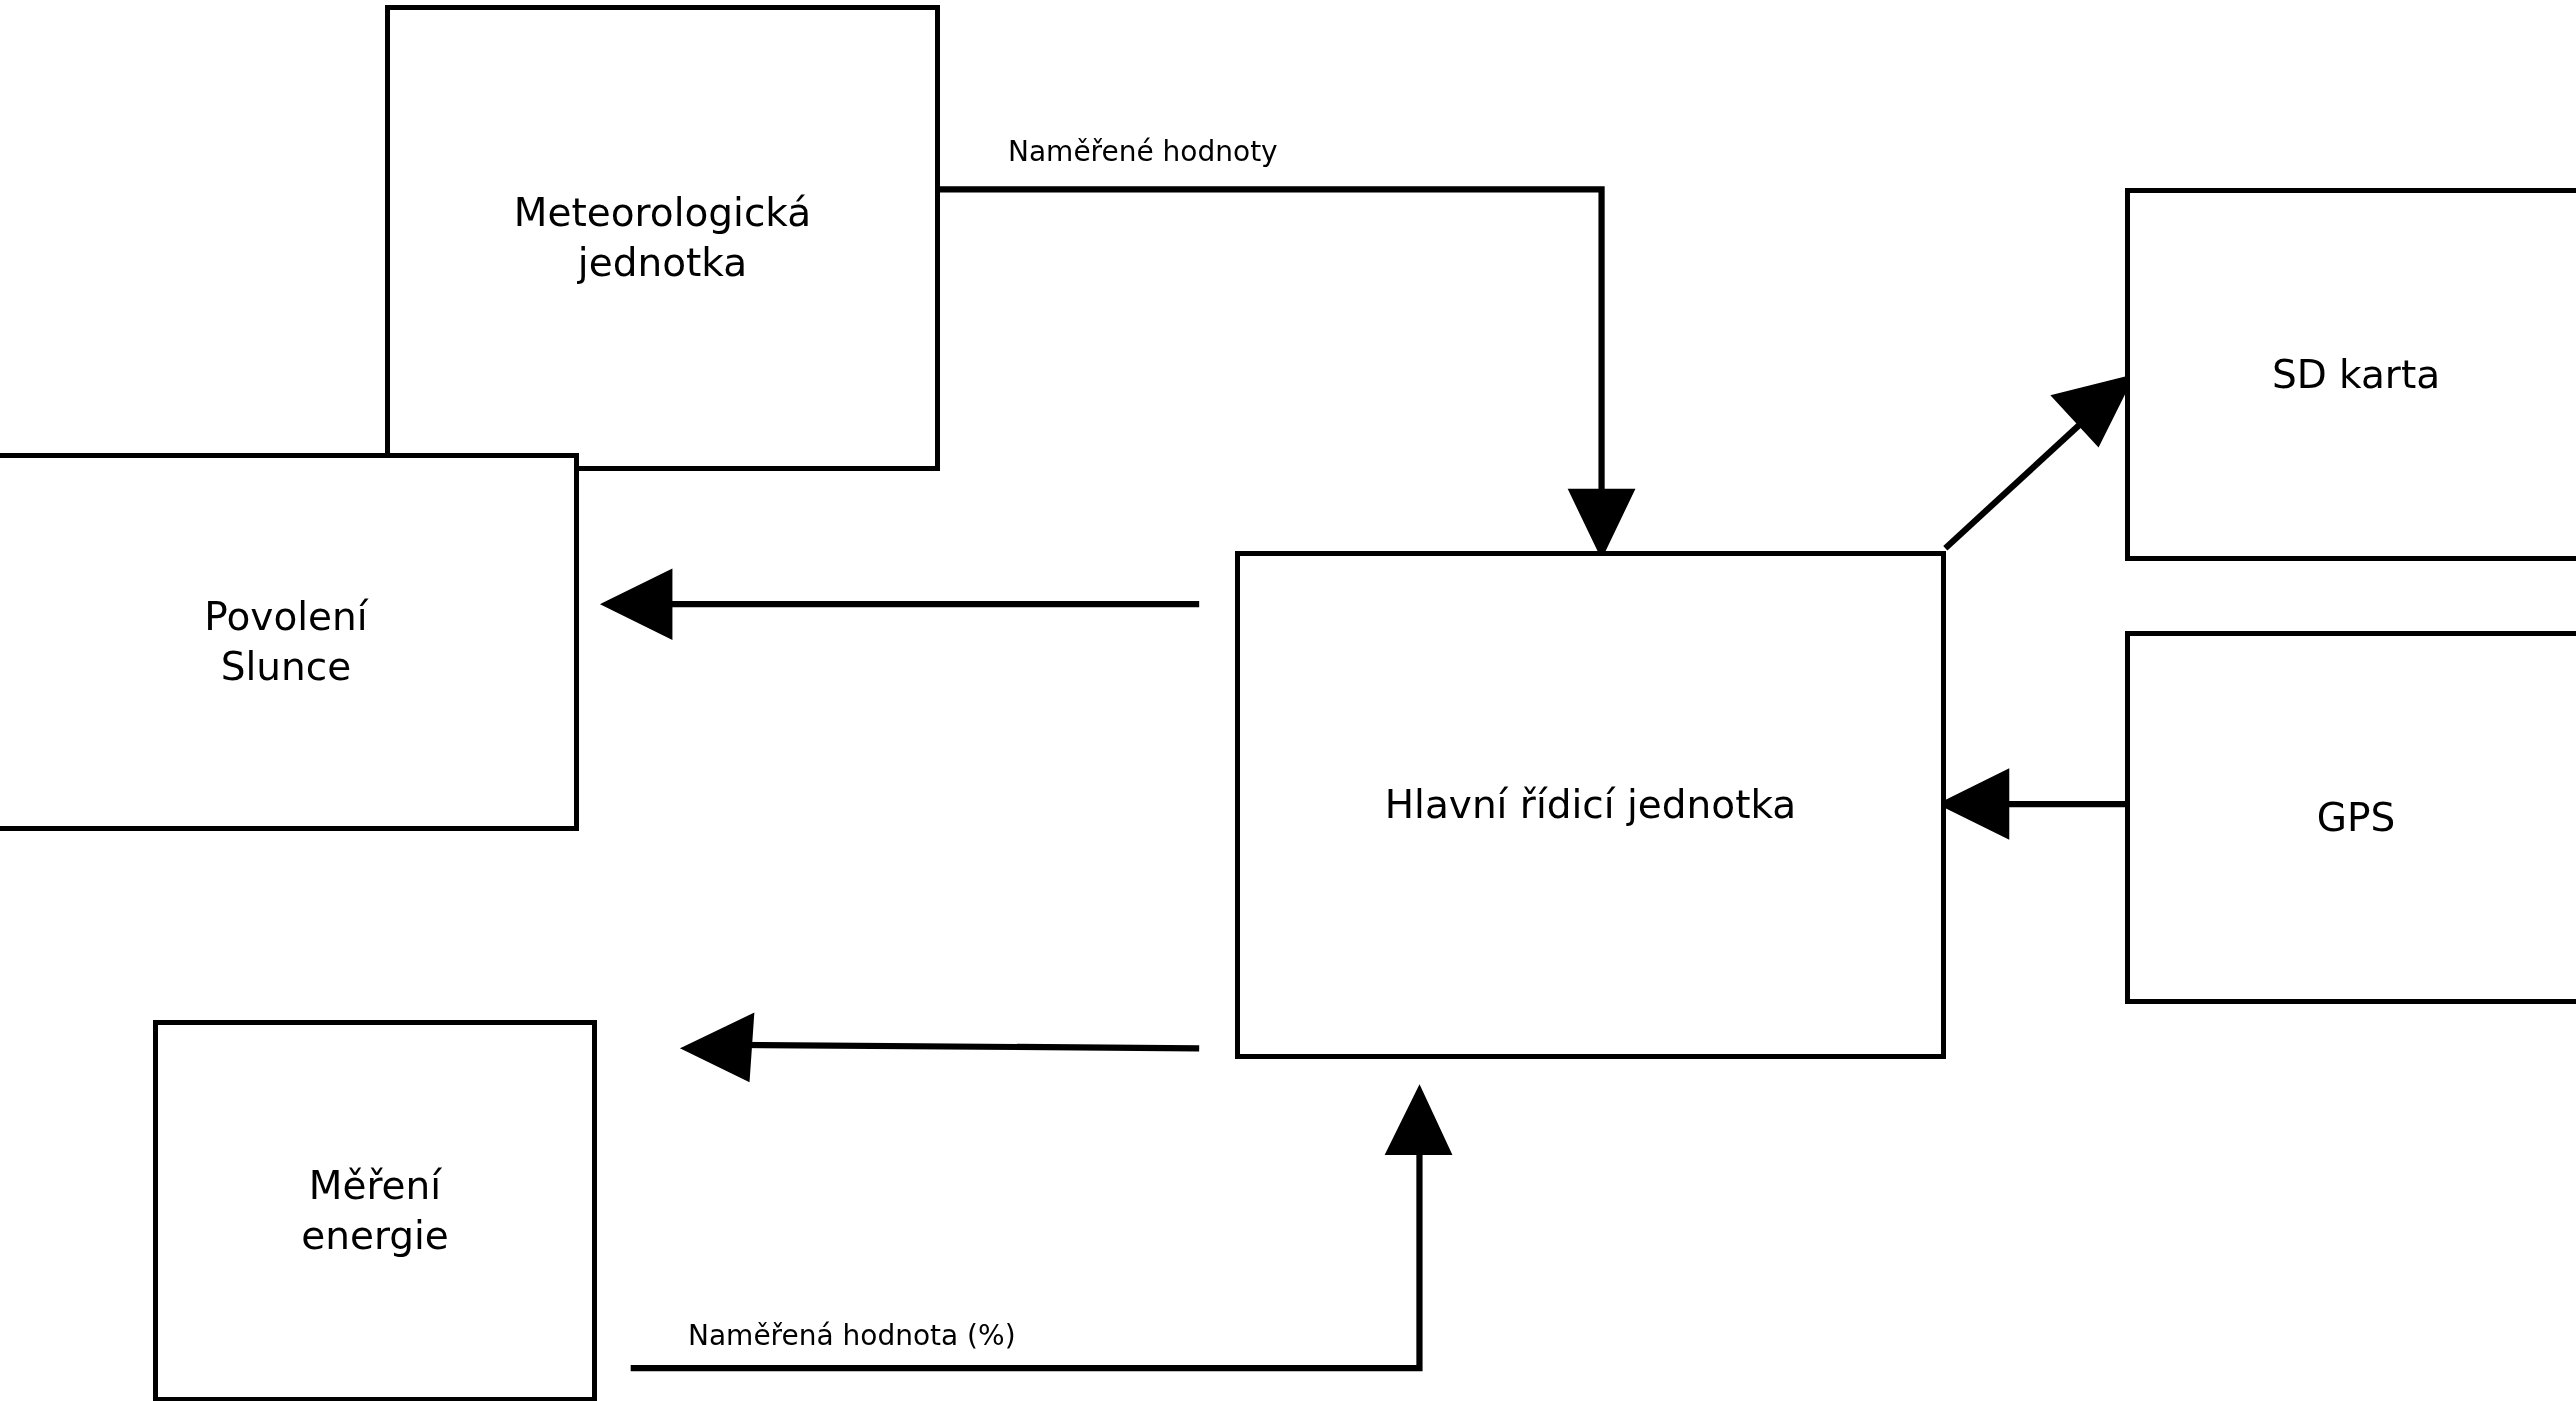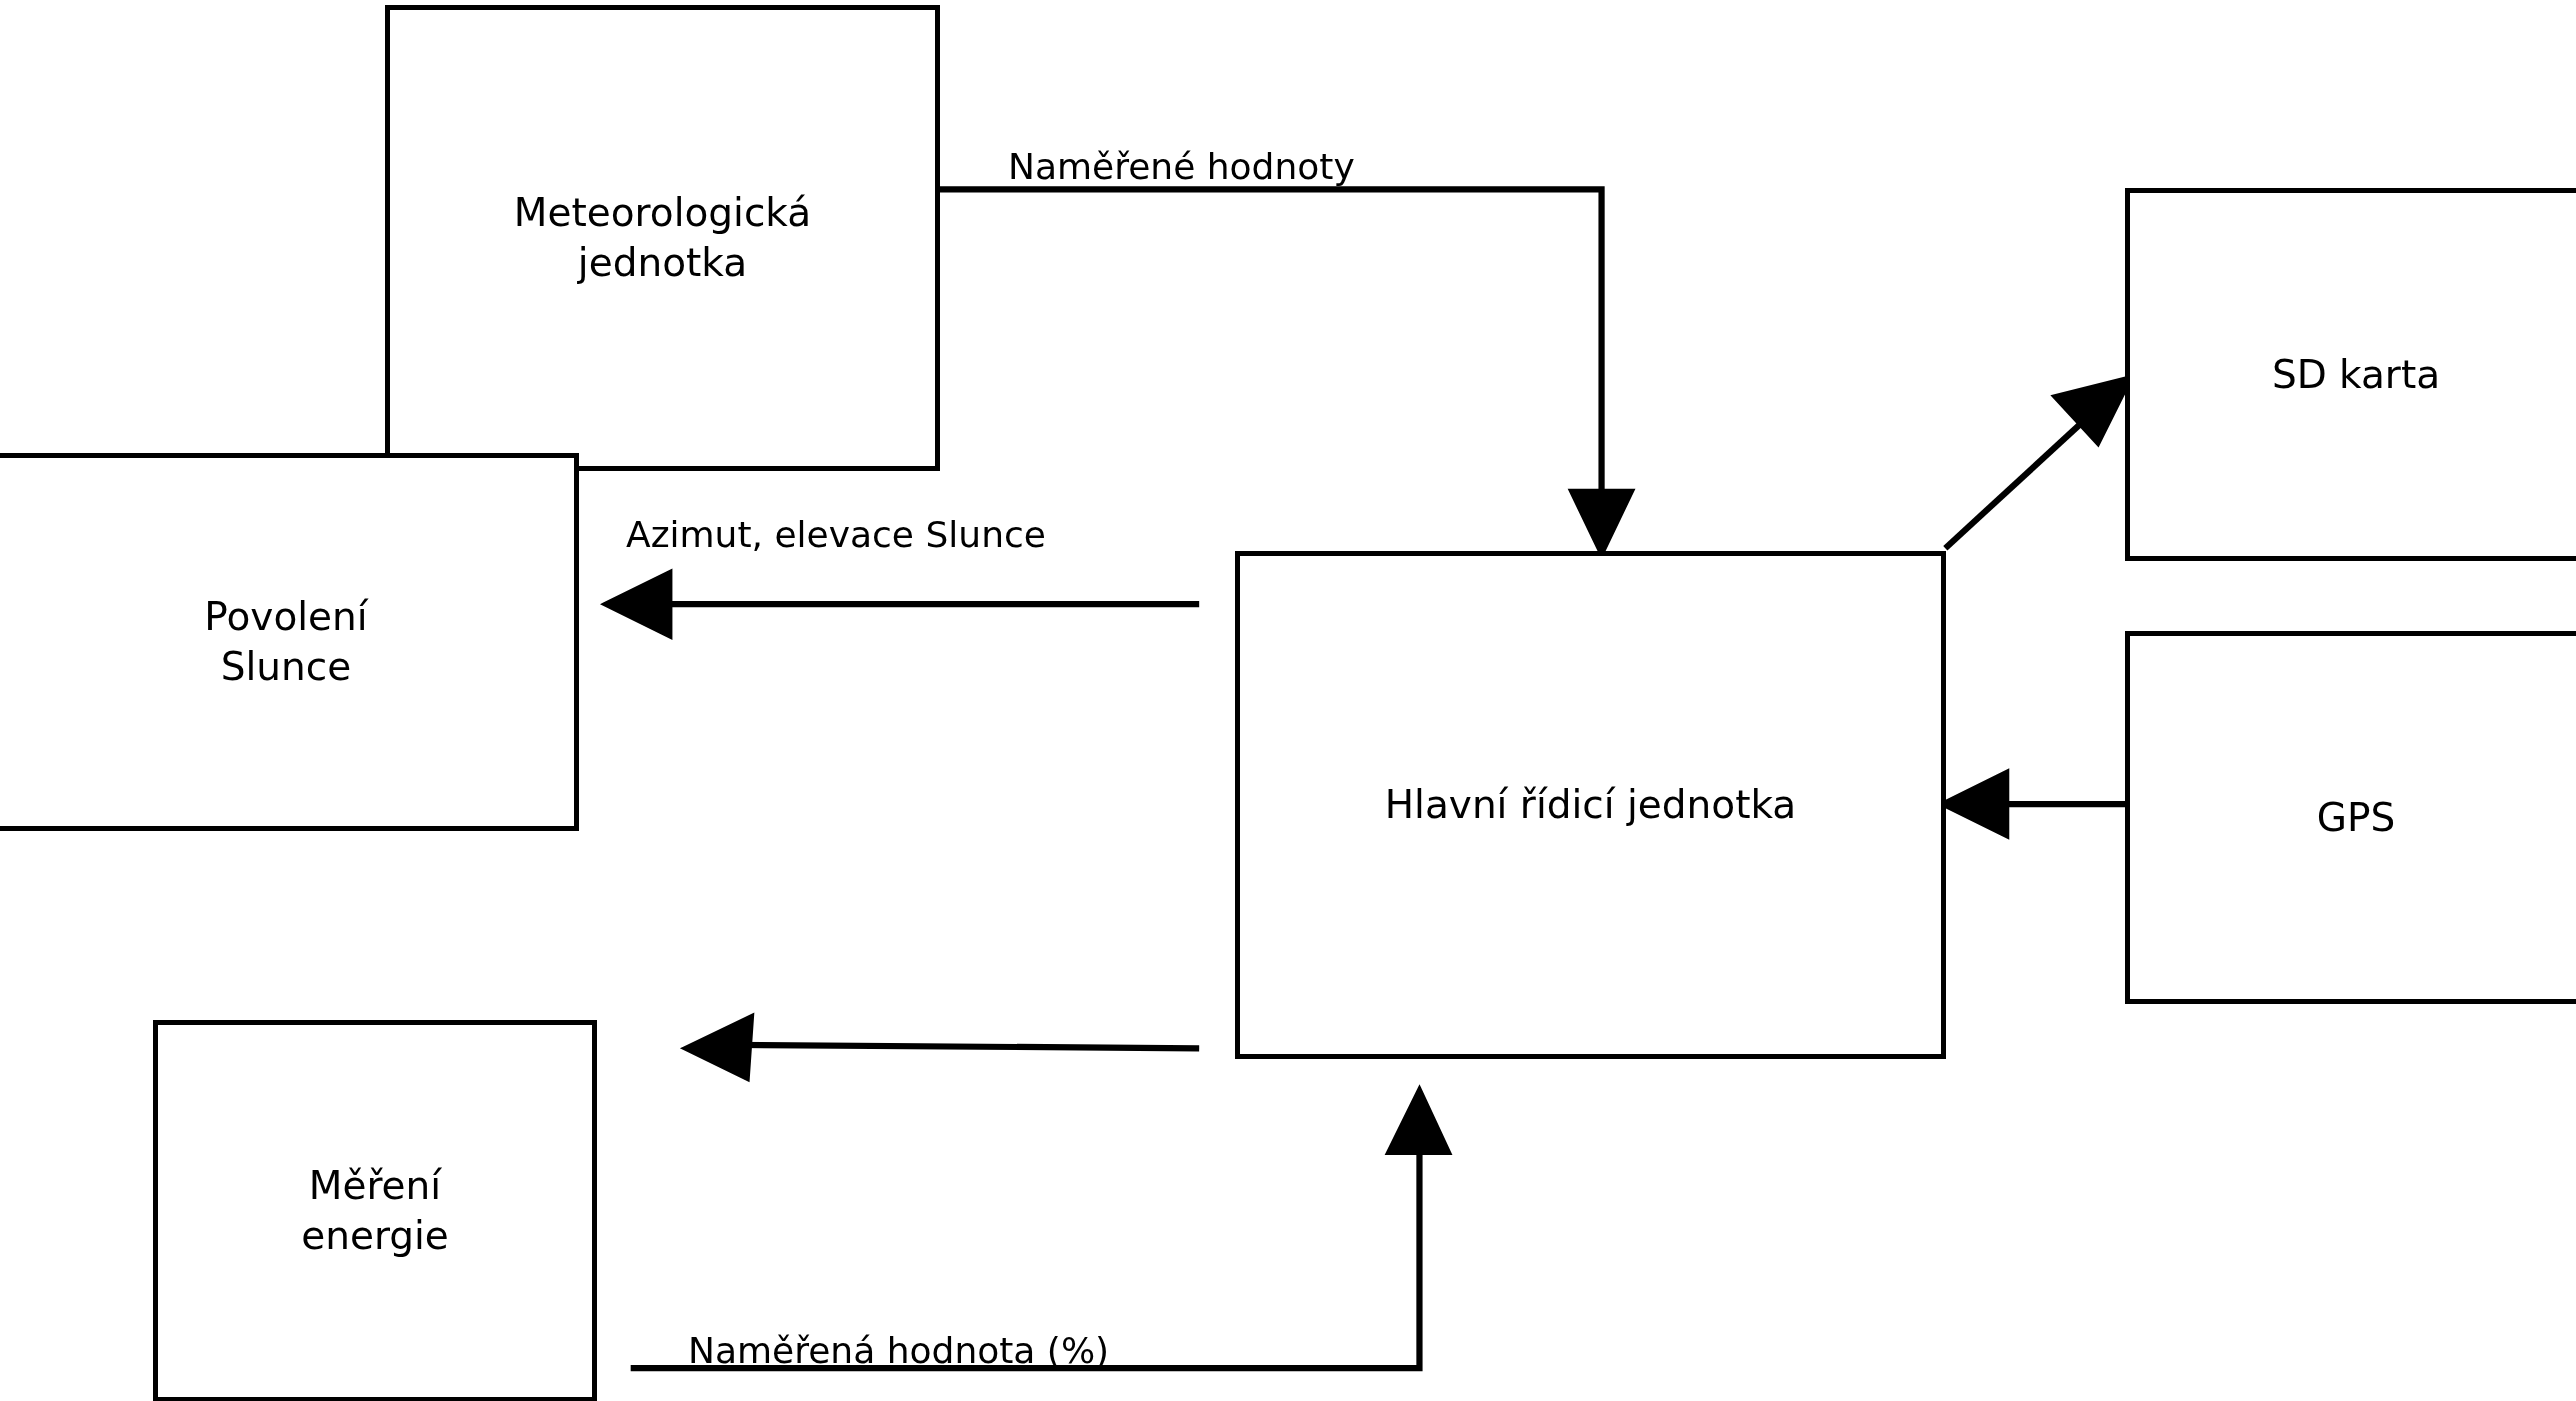--- a/index.html
+++ b/index.html
@@ -25,21 +25,21 @@
     justify-content: center;
     text-align: center;
     color: #000000;
     font-size: 39px;
     line-height: 1.28;
     white-space: pre-line;
   }
   .edge-label {
     position: absolute;
     color: #000000;
-    font-size: 36px;
+    font-size: 28px;
     line-height: 1.28;
     white-space: pre-line;
     text-align: left;
   }
   svg.edges {
     position: absolute;
     left: 0;
     top: 0;
     width: 2576px;
     height: 1402px;
@@ -108,23 +108,20 @@
   </div>
 
   <div class="node" style="left:2125px; top:631px; width:462px; height:373px;">
     <span>GPS</span>
   </div>
 
   <div class="edge-label" style="left:1008px; top:98px;">
     <span>Naměřené hodnoty</span>
   </div>
 
-  <div class="edge-label" style="left:626px; top:466px;">
-    <span>Azimut, elevace Slunce</span>
-  </div>
 
 
   <div class="edge-label" style="left:688px; top:1282px;">
     <span>Naměřená hodnota (%)</span>
   </div>
 
 </div>
 
 
 </body></html>

